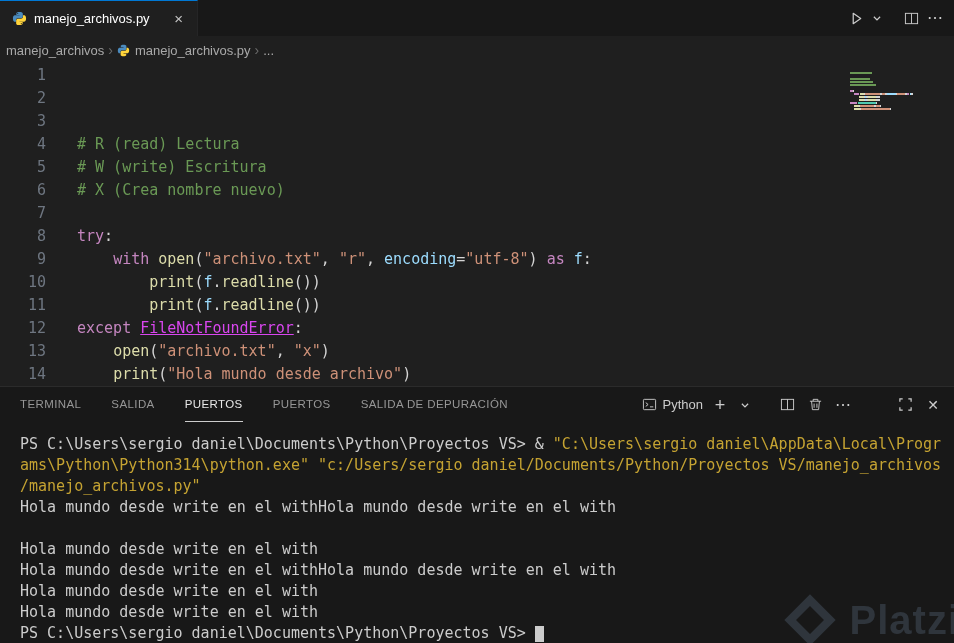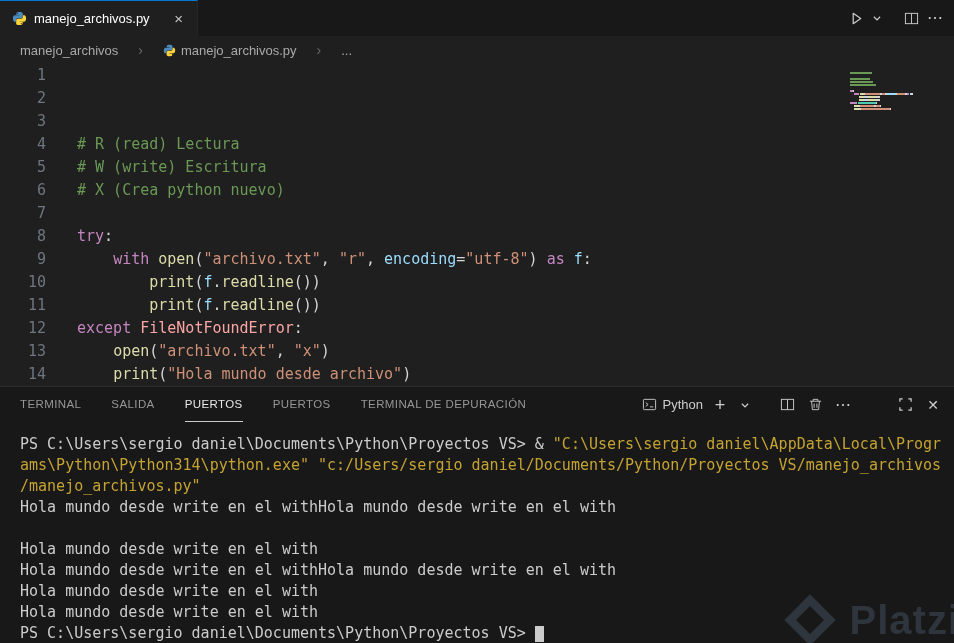--- a/index.html
+++ b/index.html
@@ -12,22 +12,22 @@
   .tab { display:flex; align-items:center; gap:7px; width:198px; padding:0 10px 0 12px;
     background:#1f1f1f; border-top:1px solid #0078d4; border-right:1px solid #252526; color:#ffffff; font-size:13px; }
   .tab-title { white-space:nowrap; overflow:hidden; }
   .tab-close { margin-left:auto; color:#c5c5c5; font-size:15px; line-height:1; padding:2px 4px; border-radius:4px; cursor:pointer; }
   .editor-actions { display:flex; align-items:center; gap:2px; padding-right:8px; color:#cccccc; }
   .icon-btn { display:flex; align-items:center; justify-content:center; min-width:22px; height:22px; border-radius:4px; color:#cccccc; cursor:pointer; }
   .glyph { font-size:16px; line-height:1; }
   .chev { display:flex; align-items:center; margin-left:-3px; }
 
   
-  .breadcrumb { height:28px; background:#1f1f1f; display:flex; align-items:center; gap:20px;
-    padding-left:20px; font-size:13px; color:#a9a9a9; flex:none; }
+  .breadcrumb { height:28px; background:#1f1f1f; display:flex; align-items:center; gap:4px;
+    padding-left:6px; font-size:13px; color:#a9a9a9; flex:none; }
   .crumb-sep { color:#6b6b6b; font-size:14px; }
   .crumb { cursor:pointer; display:flex; align-items:center; gap:5px; }
 
   
   .editor { height:322px; position:relative; background:#1f1f1f; overflow:hidden; flex:none; }
   .code-line { display:flex; white-space:pre; font:15px/23px "DejaVu Sans Mono", monospace; height:23px; }
   .ln { width:46px; text-align:right; color:#6e7681; flex:none; }
   .ct { margin-left:31px; }
   .minimap { position:absolute; top:5px; right:34px; width:70px; overflow:hidden; }
   .mm-row { display:flex; height:2px; margin-bottom:1px; }
@@ -108,27 +108,27 @@
     <span class="crumb">...</span>
   </div>
 
   <div class="editor">
     <div>
         <div class="code-line"><span class="ln">1</span><span class="ct"></span></div>
         <div class="code-line"><span class="ln">2</span></div>
         <div class="code-line"><span class="ln">3</span><span class="ct"></span></div>
         <div class="code-line"><span class="ln">4</span><span class="ct"><span style="color: rgb(106, 153, 85);"># R (read) Lectura</span></span></div>
         <div class="code-line"><span class="ln">5</span><span class="ct"><span style="color: rgb(106, 153, 85);"># W (write) Escritura</span></span></div>
-        <div class="code-line"><span class="ln">6</span><span class="ct"><span style="color: rgb(106, 153, 85);"># X (Crea python nuevo)</span></span></div>
+        <div class="code-line"><span class="ln">6</span><span class="ct"><span style="color: rgb(106, 153, 85);"># X (Crea nombre nuevo)</span></span></div>
         <div class="code-line"><span class="ln">7</span><span class="ct"></span></div>
         <div class="code-line"><span class="ln">8</span><span class="ct"><span style="color: rgb(197, 134, 192);">try</span><span style="color: rgb(212, 212, 212);">:</span></span></div>
         <div class="code-line"><span class="ln">9</span><span class="ct"><span style="color: rgb(212, 212, 212);">    </span><span style="color: rgb(197, 134, 192);">with</span><span style="color: rgb(212, 212, 212);"> </span><span style="color: rgb(220, 220, 170);">open</span><span style="color: rgb(212, 212, 212);">(</span><span style="color: rgb(206, 145, 120);">"archivo.txt"</span><span style="color: rgb(212, 212, 212);">, </span><span style="color: rgb(206, 145, 120);">"r"</span><span style="color: rgb(212, 212, 212);">, </span><span style="color: rgb(156, 220, 254);">encoding</span><span style="color: rgb(212, 212, 212);">=</span><span style="color: rgb(206, 145, 120);">"utf-8"</span><span style="color: rgb(212, 212, 212);">) </span><span style="color: rgb(197, 134, 192);">as</span><span style="color: rgb(212, 212, 212);"> </span><span style="color: rgb(156, 220, 254);">f</span><span style="color: rgb(212, 212, 212);">:</span></span></div>
         <div class="code-line"><span class="ln">10</span><span class="ct"><span style="color: rgb(212, 212, 212);">        </span><span style="color: rgb(220, 220, 170);">print</span><span style="color: rgb(212, 212, 212);">(</span><span style="color: rgb(156, 220, 254);">f</span><span style="color: rgb(212, 212, 212);">.</span><span style="color: rgb(220, 220, 170);">readline</span><span style="color: rgb(212, 212, 212);">())</span></span></div>
         <div class="code-line"><span class="ln">11</span><span class="ct"><span style="color: rgb(212, 212, 212);">        </span><span style="color: rgb(220, 220, 170);">print</span><span style="color: rgb(212, 212, 212);">(</span><span style="color: rgb(156, 220, 254);">f</span><span style="color: rgb(212, 212, 212);">.</span><span style="color: rgb(220, 220, 170);">readline</span><span style="color: rgb(212, 212, 212);">())</span></span></div>
-        <div class="code-line"><span class="ln">12</span><span class="ct"><span style="color: rgb(197, 134, 192);">except</span><span style="color: rgb(212, 212, 212);"> </span><span style="color: #fca5a5;">FileNotFoundError</span><span style="color: rgb(212, 212, 212);">:</span></span></div>
+        <div class="code-line"><span class="ln">12</span><span class="ct"><span style="color: rgb(197, 134, 192);">except</span><span style="color: rgb(212, 212, 212);"> </span><span style="color: #d946ef; text-decoration: underline;">FileNotFoundError</span><span style="color: rgb(212, 212, 212);">:</span></span></div>
         <div class="code-line"><span class="ln">13</span><span class="ct"><span style="color: rgb(212, 212, 212);">    </span><span style="color: rgb(220, 220, 170);">open</span><span style="color: rgb(212, 212, 212);">(</span><span style="color: rgb(206, 145, 120);">"archivo.txt"</span><span style="color: rgb(212, 212, 212);">, </span><span style="color: rgb(206, 145, 120);">"x"</span><span style="color: rgb(212, 212, 212);">)</span></span></div>
         <div class="code-line"><span class="ln">14</span><span class="ct"><span style="color: rgb(212, 212, 212);">    </span><span style="color: rgb(220, 220, 170);">print</span><span style="color: rgb(212, 212, 212);">(</span><span style="color: rgb(206, 145, 120);">"Hola mundo desde archivo"</span><span style="color: rgb(212, 212, 212);">)</span></span></div>
       </div>
     <div class="minimap">
         <div class="mm-row"></div>
         <div class="mm-row">
           <span class="mm-tk" style="width: 22px; background: rgb(106, 153, 85);"></span>
         </div>
         <div class="mm-row"></div>
         <div class="mm-row">
@@ -207,21 +207,21 @@
       </div>
   </div>
 
   <div class="panel">
     <div class="panel-header">
       <div class="ptabs">
         <span class="ptab">TERMINAL</span>
         <span class="ptab">SALIDA</span>
         <span class="ptab active">PUERTOS</span>
         <span class="ptab">PUERTOS</span>
-        <span class="ptab">TERMINAL DE DEPURACIÓN</span>
+        <span class="ptab">SALIDA DE DEPURACIÓN</span>
       </div>
       <div class="panel-actions">
         <span class="profile">
           <span>
             <svg width="15" height="15" viewBox="0 0 16 16" fill="none" stroke="#cccccc">
                 <rect x="1.5" y="2.5" width="13" height="11" rx="1"></rect>
                 <path d="M4 6l2.5 2L4 10M8.5 10.5H12"></path>
               </svg>
           </span>
           <span>Python</span>

